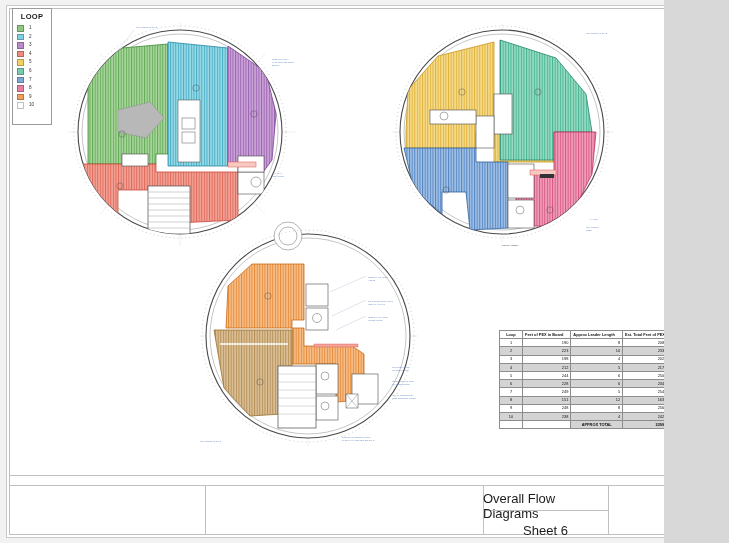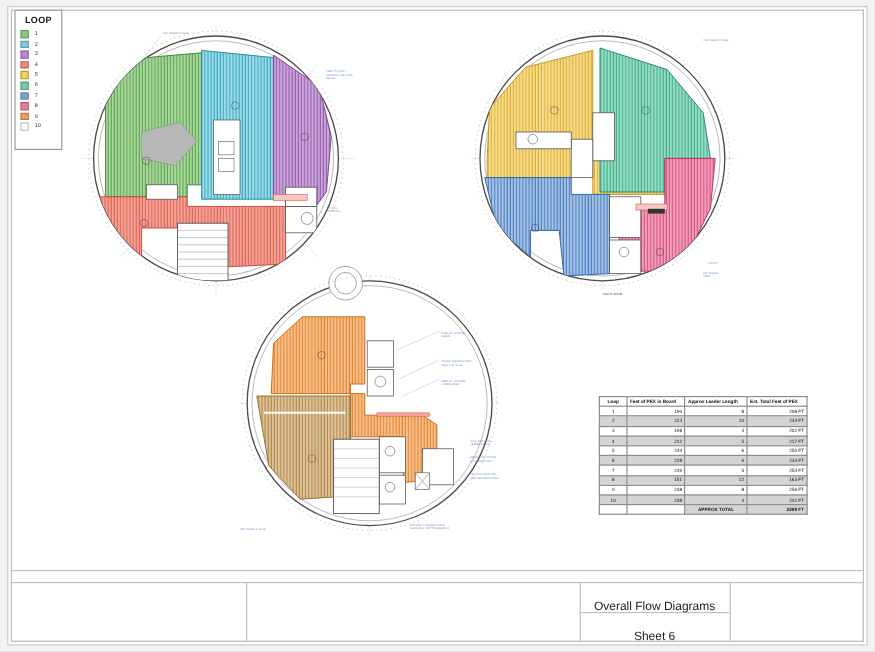--- a/index.html
+++ b/index.html
@@ -1,18 +1,18 @@
 <!DOCTYPE html>
 <html><head>
 <meta charset="utf-8">
 <style>
   html,body{margin:0;padding:0;background:#d8d8d8;}
   body{font-family:"Liberation Sans",sans-serif;}
   .sheet{
-    position:relative;width:729px;height:543px;background:#f2f2f2;
+    position:relative;width:664px;height:543px;background:#f2f2f2;
     overflow:hidden;
   }
   .paper{
     position:absolute;left:6px;top:5px;width:717px;height:533px;
     background:#ffffff;border:1px solid #c9c9c9;box-sizing:border-box;
   }
   .inner-border{
     position:absolute;left:9px;top:8px;width:711px;height:527px;
     border:1px solid #bdbdbd;box-sizing:border-box;pointer-events:none;
   }
@@ -50,21 +50,21 @@
   .pex-table td.num{text-align:right;}
   .pex-table tr.alt td{background:#d4d4d4;}
   .pex-table td.total-lbl{text-align:center;font-weight:bold;font-size:3.9px;background:#d4d4d4;}
   .pex-table td.total-val{text-align:right;font-weight:bold;background:#d4d4d4;}
   .pex-table td.blank{background:#fff;}
 
   
   .titleblock{position:absolute;left:9px;top:475px;width:711px;height:60px;}
   .tb-line{position:absolute;background:#c0c0c0;}
   .tb-cell{position:absolute;display:flex;align-items:center;justify-content:center;}
-  .tb-text{font-size:10px;color:#1c1c1c;margin-top:16px;}
+  .tb-text{font-size:13px;color:#1c1c1c;margin-top:16px;}
 
   .note{fill:#6f8fc4;font-size:2.1px;font-family:"Liberation Sans",sans-serif;}
   .note-dk{fill:#3a3a3a;font-size:2.3px;font-family:"Liberation Sans",sans-serif;}
 </style>
 </head>
 <body>
 
 <div class="sheet">
   <div class="paper"></div>
   <div class="inner-border"></div>

